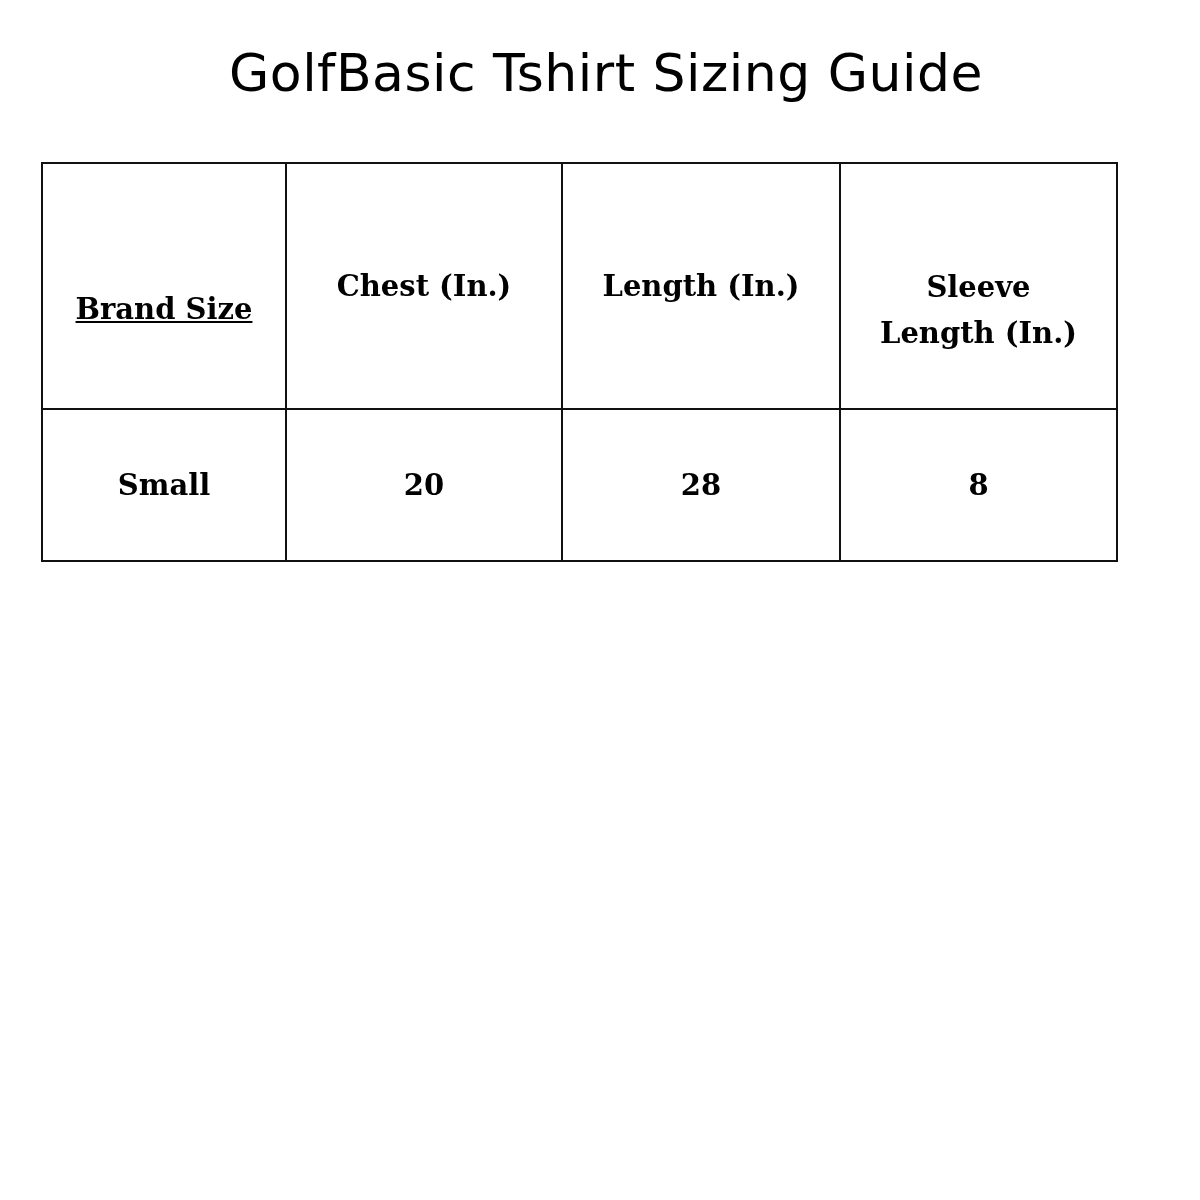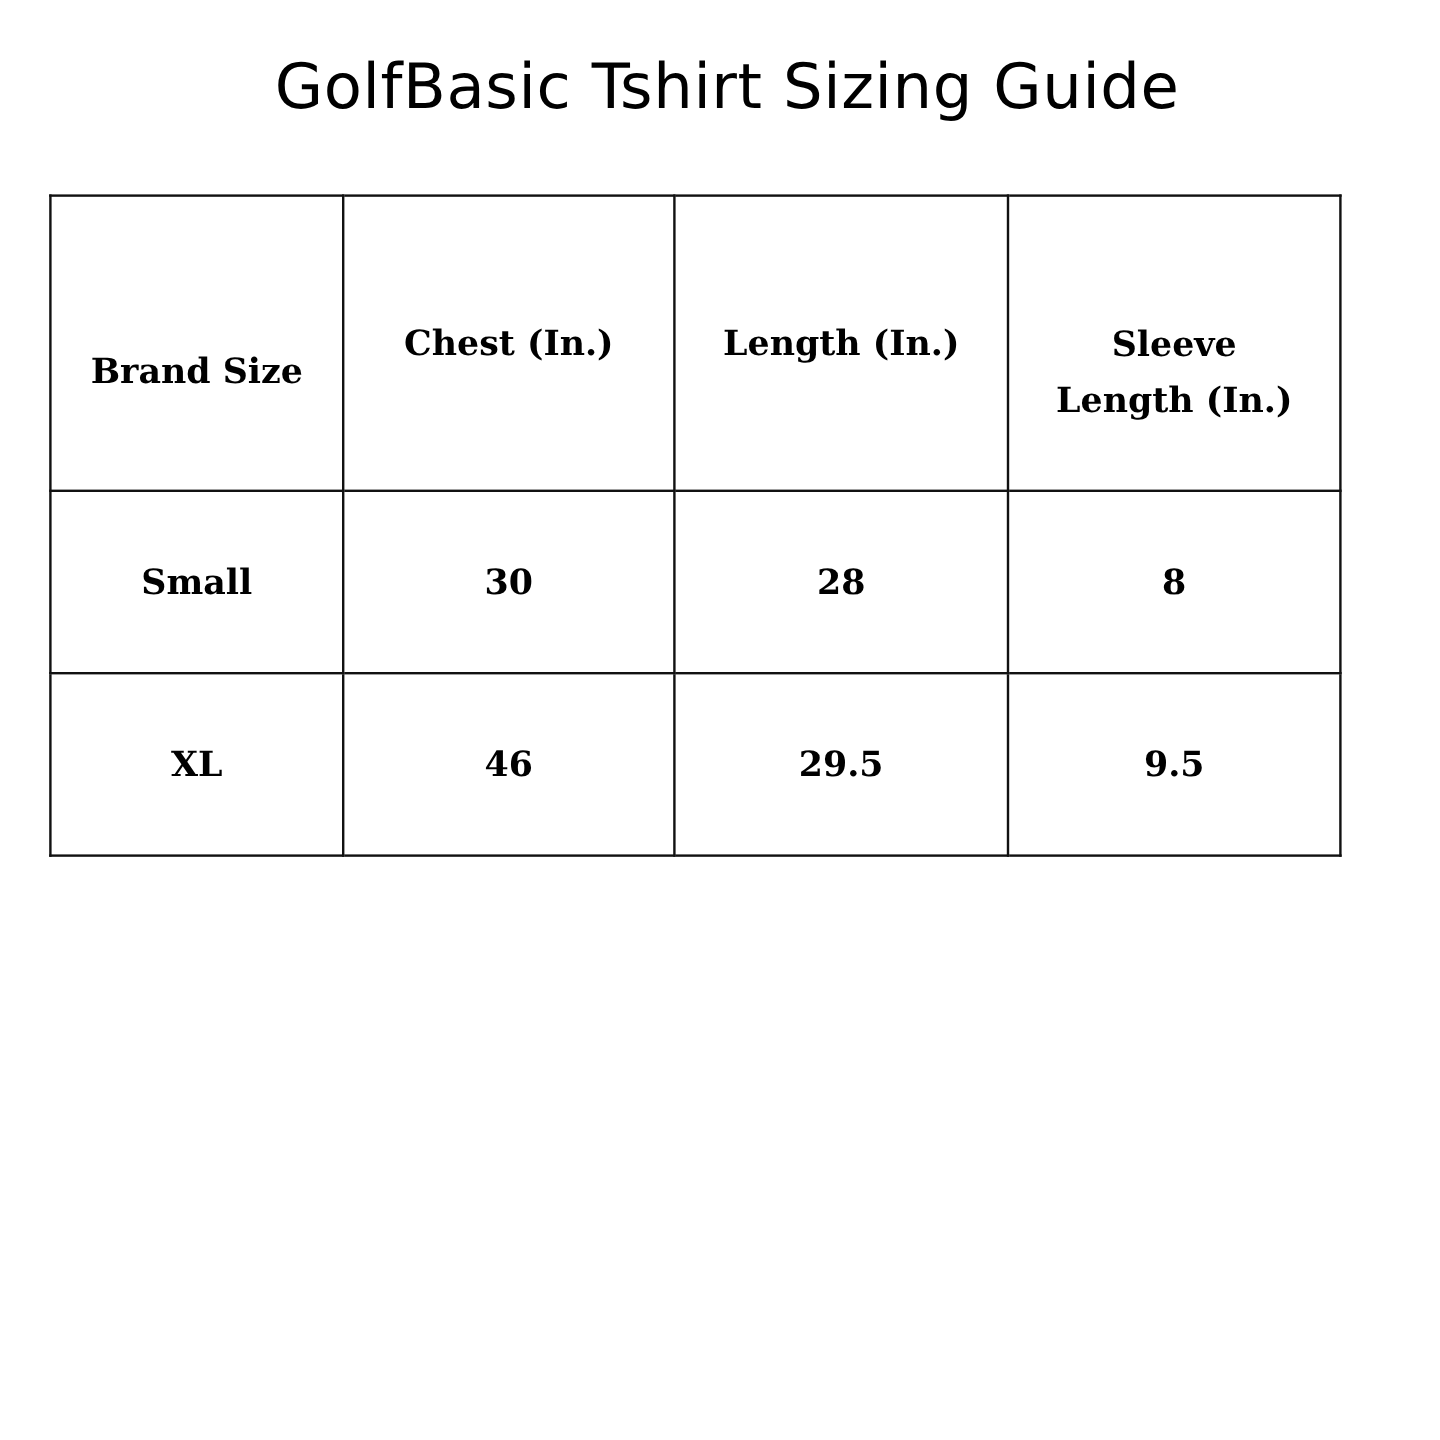--- a/index.html
+++ b/index.html
@@ -49,21 +49,21 @@
       line-height: 46px;
     }
     .size-table tbody td {
       height: 150px;
       border-radius: 23px;
     }
     .col-0 { width: 244px; }
     .col-1 { width: 276px; }
     .col-2 { width: 278px; }
     .col-3 { width: 277px; }
-    .th-brand { padding-top: 46px !important; }
+    .th-brand { padding-top: 46px !important; text-decoration: underline; }
     .cell-text { display: inline-block; }
   </style>
 </head>
 <body>
 
 <h1 class="title">GolfBasic Tshirt Sizing Guide</h1>
 
 <table class="size-table">
   <colgroup>
     <col class="col-0">
@@ -75,24 +75,18 @@
     <tr>
       <th class="th-brand">Brand Size</th>
       <th>Chest (In.)</th>
       <th>Length (In.)</th>
       <th><span class="cell-text" style="width:220px;margin-top:48px;">Sleeve Length (In.)</span></th>
     </tr>
   </thead>
   <tbody>
     <tr>
       <td>Small</td>
-      <td>30</td>
+      <td>20</td>
       <td>28</td>
       <td>8</td>
-    </tr>
-    <tr>
-      <td>XL</td>
-      <td>46</td>
-      <td>29.5</td>
-      <td>9.5</td>
     </tr>
   </tbody>
 </table>
 
 </body></html>

